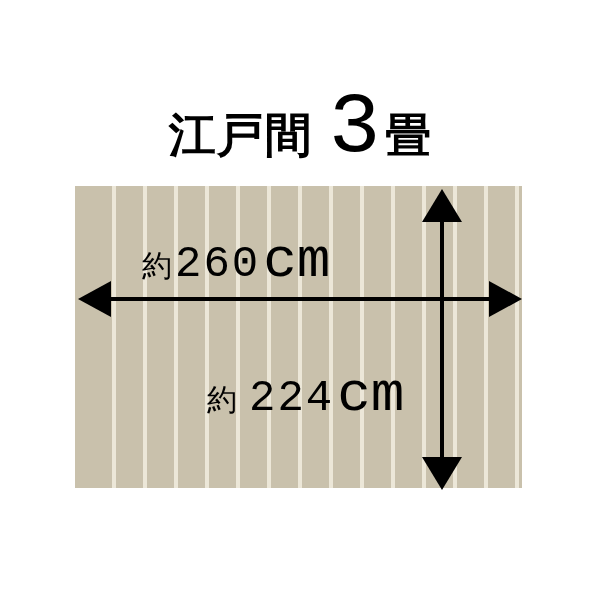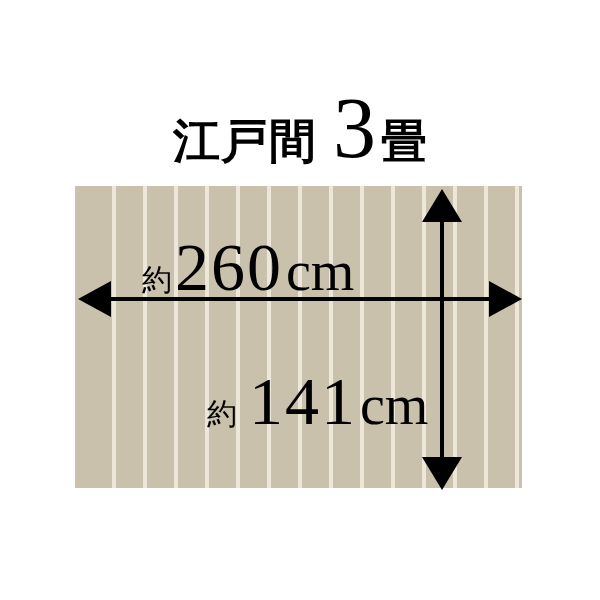--- a/index.html
+++ b/index.html
@@ -6,21 +6,21 @@
     margin: 0;
     padding: 0;
     background: #ffffff;
   }
   .stage {
     position: relative;
     width: 600px;
     height: 600px;
     background: var(--color-background, #ffffff);
     overflow: hidden;
-    font-family: Liberation Serif, serif;
+    font-family: Liberation Mono, monospace;
     color: var(--color-ink, #000000);
   }
 
   
   .title {
     position: absolute;
     left: 0;
     top: 85px;
     width: 600px;
     height: 90px;
@@ -121,21 +121,21 @@
     align-items: baseline;
     line-height: 1;
     white-space: nowrap;
   }
   .dim .approx {
     font-size: 30px;
     font-weight: 500;
     margin-right: 3px;
   }
   .dim .val {
-    font-size: 68px;
+    font-size: 44px;
     font-weight: 500;
     letter-spacing: 2px;
   }
   .dim .unit {
     font-size: 56px;
     font-weight: 500;
     margin-left: 3px;
   }
   .dim-width {
     left: 142px;
@@ -171,17 +171,17 @@
   <div class="head head-down"></div>
 
   <div class="dim dim-width">
     <span class="approx">約</span>
     <span class="val">260</span>
     <span class="unit">cm</span>
   </div>
 
   <div class="dim dim-height">
     <span class="approx">約</span>
-    <span class="val">141</span>
+    <span class="val">224</span>
     <span class="unit">cm</span>
   </div>
 
 </div>
 
 </body></html>

